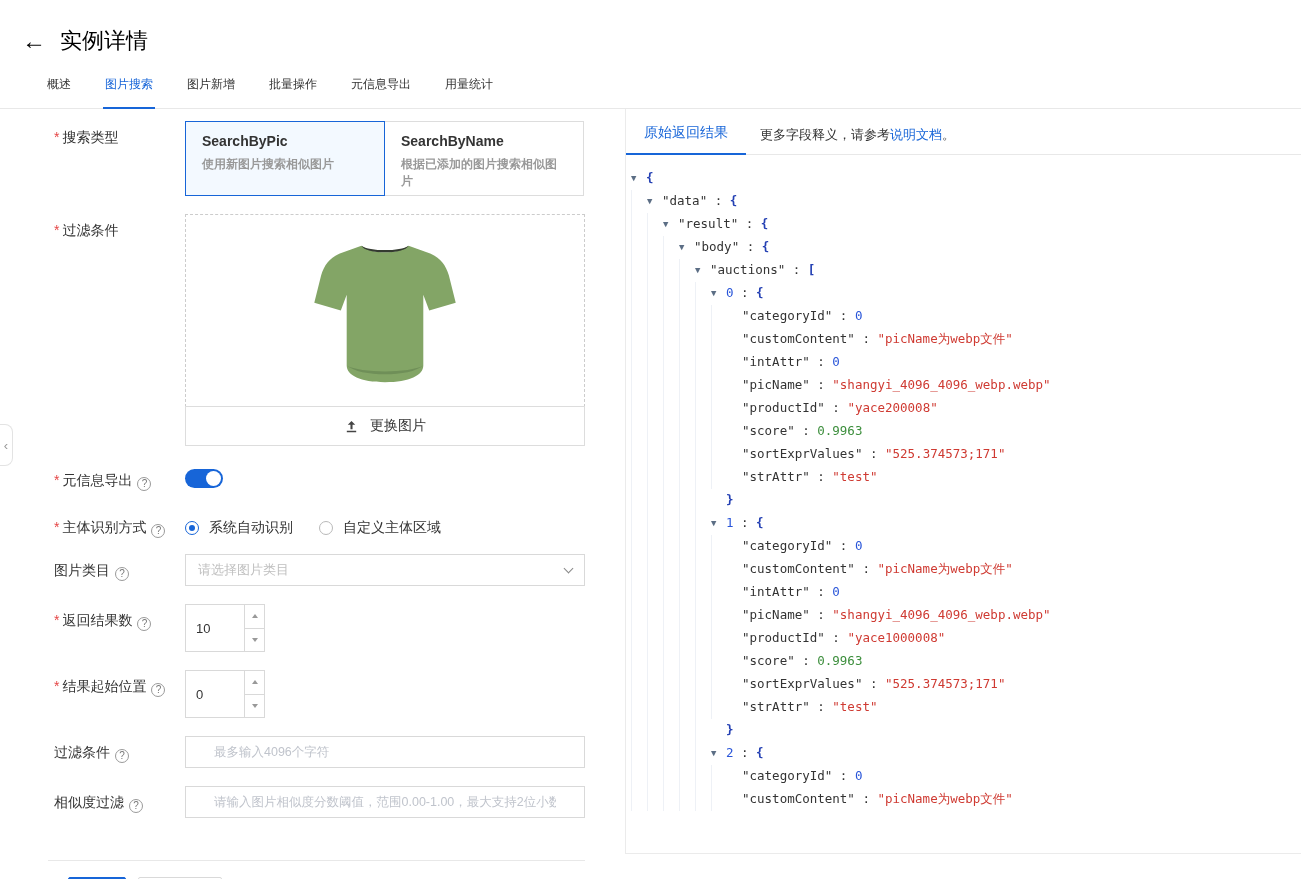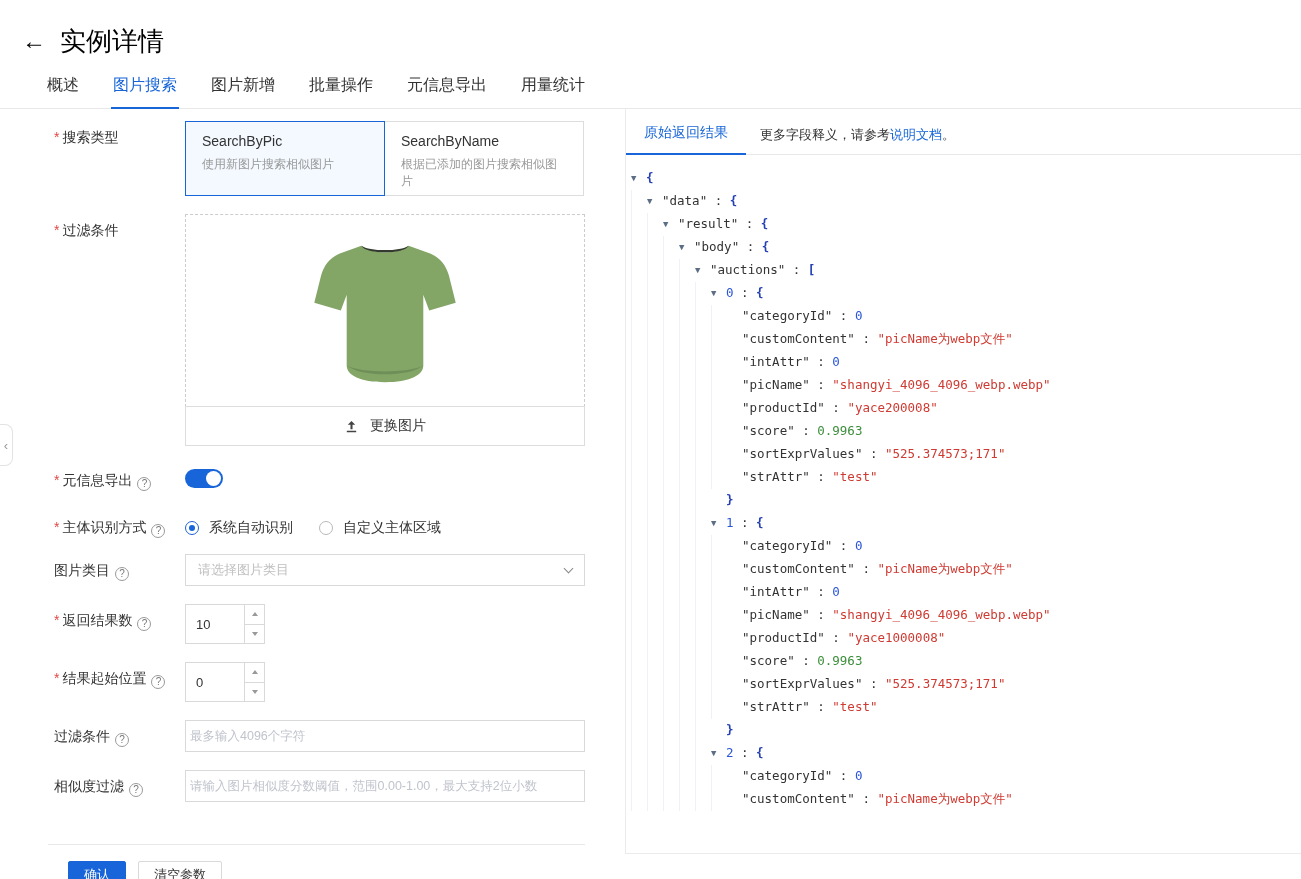--- a/index.html
+++ b/index.html
@@ -8,37 +8,37 @@
   }
   *{box-sizing:border-box;}
   html,body{margin:0;padding:0;}
   body{
     width:1301px;height:879px;overflow:hidden;background:#fff;color:#333;
     font-family:"Liberation Sans","DejaVu Sans",sans-serif;font-size:14px;position:relative;
   }
   
   .header{display:flex;align-items:center;gap:14px;padding:26px 24px 0 22px;}
   .back{font-size:24px;line-height:30px;color:#000;cursor:pointer;}
-  .title{font-size:26px;line-height:30px;color:#000;}
+  .title{font-size:22px;line-height:30px;color:#000;}
   
   .tabs{display:flex;gap:30px;padding:0 24px 0 45px;margin-top:20px;border-bottom:1px solid #e8e8e8;}
-  .tab{padding:0 2px 14px;font-size:16px;color:#333;cursor:pointer;line-height:17px;}
+  .tab{padding:0 2px 14px;font-size:12px;color:#333;cursor:pointer;line-height:17px;}
   .tab.active{color:var(--accent);border-bottom:2px solid var(--accent);margin-bottom:-1px;}
   
   .main{display:flex;align-items:flex-start;padding-left:6px;}
   .form-col{width:531px;padding-top:12px;flex:none;margin-left:48px;}
   .frow{display:flex;margin-bottom:18px;}
   .flabel{width:131px;flex:none;padding-top:7px;font-size:14px;color:#333;line-height:18px;}
   .star{color:var(--c-req);margin-right:3px;}
   .help{display:inline-flex;align-items:center;justify-content:center;width:14px;height:14px;
         border:1px solid #9a9a9a;border-radius:50%;color:#777;font-size:10px;line-height:1;
         margin-left:5px;vertical-align:-2px;cursor:pointer;}
   .fcontrol{flex:1;}
   
-  .cards{display:flex;}
+  .cards{display:flex;font-weight:bold;}
   .card{width:200px;height:75px;border:1px solid #ddd;background:#fff;padding:11px 16px;cursor:pointer;}
   .card + .card{margin-left:-1px;}
   .card.selected{border-color:var(--accent);background:#f3f9ff;position:relative;z-index:1;}
   .card-title{font-size:14px;color:#333;margin-bottom:7px;}
   .card-desc{font-size:12px;color:#999;}
   
   .upload-box{width:400px;height:193px;border:1px dashed #ccc;display:flex;align-items:center;justify-content:center;background:#fff;cursor:pointer;}
   .change-btn{width:400px;height:40px;border:1px solid #ddd;margin-top:-1px;display:flex;align-items:center;
               justify-content:center;gap:11px;font-size:14px;color:#333;background:#fff;cursor:pointer;}
   
@@ -50,29 +50,29 @@
   .radios{display:flex;gap:26px;padding-top:8px;}
   .radio{display:flex;align-items:center;gap:10px;font-size:14px;cursor:pointer;}
   .radio-circle{width:14px;height:14px;border-radius:50%;border:1px solid #b9b9b9;background:#fff;position:relative;flex:none;}
   .radio.checked .radio-circle{border-color:var(--accent);}
   .radio.checked .radio-circle::after{content:"";position:absolute;left:3px;top:3px;width:6px;height:6px;border-radius:50%;background:var(--accent);}
   
   .select{width:400px;height:32px;border:1px solid #d9d9d9;background:#fff;display:flex;align-items:center;
           justify-content:space-between;padding:0 12px;color:#bfbfbf;font-size:13px;cursor:pointer;}
   .sel-chevron{width:7px;height:7px;border-right:1.3px solid #888;border-bottom:1.3px solid #888;transform:rotate(45deg);margin-top:-4px;}
   
-  .numbox{width:80px;height:40px;border:1px solid #d9d9d9;display:flex;background:#fff;}
+  .numbox{width:80px;height:48px;border:1px solid #d9d9d9;display:flex;background:#fff;}
   .numbox input{flex:1;min-width:0;border:none;outline:none;padding-left:10px;font-size:13px;color:#333;font-family:inherit;background:transparent;}
   .spin{width:20px;border-left:1px solid #d9d9d9;display:flex;flex-direction:column;flex:none;}
   .spin-btn{flex:1;display:flex;align-items:center;justify-content:center;cursor:pointer;}
   .spin-btn + .spin-btn{border-top:1px solid #d9d9d9;}
   .caret-up{width:0;height:0;border-left:3.5px solid transparent;border-right:3.5px solid transparent;border-bottom:4.5px solid #999;}
   .caret-down{width:0;height:0;border-left:3.5px solid transparent;border-right:3.5px solid transparent;border-top:4.5px solid #999;}
   
-  .tinput{width:400px;height:32px;border:1px solid #d9d9d9;padding:0 4px;font-size:12.5px;color:#0369a1;outline:none;font-family:inherit;background:#fff;}
+  .tinput{width:400px;height:32px;border:1px solid #d9d9d9;padding:0 28px;font-size:12.5px;color:#0369a1;outline:none;font-family:inherit;background:#fff;}
   .tinput::placeholder{color:#c0c4cc;}
   
   .fdivider{border-top:1px solid #e8e8e8;margin:42px 0 0 -6px;width:537px;}
   .footer{display:flex;gap:12px;padding:16px 0 0 14px;}
   .btn-primary{background:var(--accent);color:#fff;border:1px solid var(--accent);height:28px;padding:0 15px;font-size:13px;border-radius:2px;cursor:pointer;font-family:inherit;}
   .btn-default{background:#fff;color:#333;border:1px solid #d9d9d9;height:28px;padding:0 15px;font-size:13px;border-radius:2px;cursor:pointer;font-family:inherit;}
   
   .result-panel{flex:1;margin-left:40px;border-left:1px solid #ebebeb;border-bottom:1px solid #ebebeb;height:745px;display:flex;flex-direction:column;}
   .result-header{display:flex;align-items:center;border-bottom:1px solid #e8e8e8;padding-top:6px;}
   .result-tab{color:var(--accent);font-size:14px;padding:9px 18px 11px;border-bottom:2px solid var(--accent);margin-bottom:-1px;cursor:pointer;}

